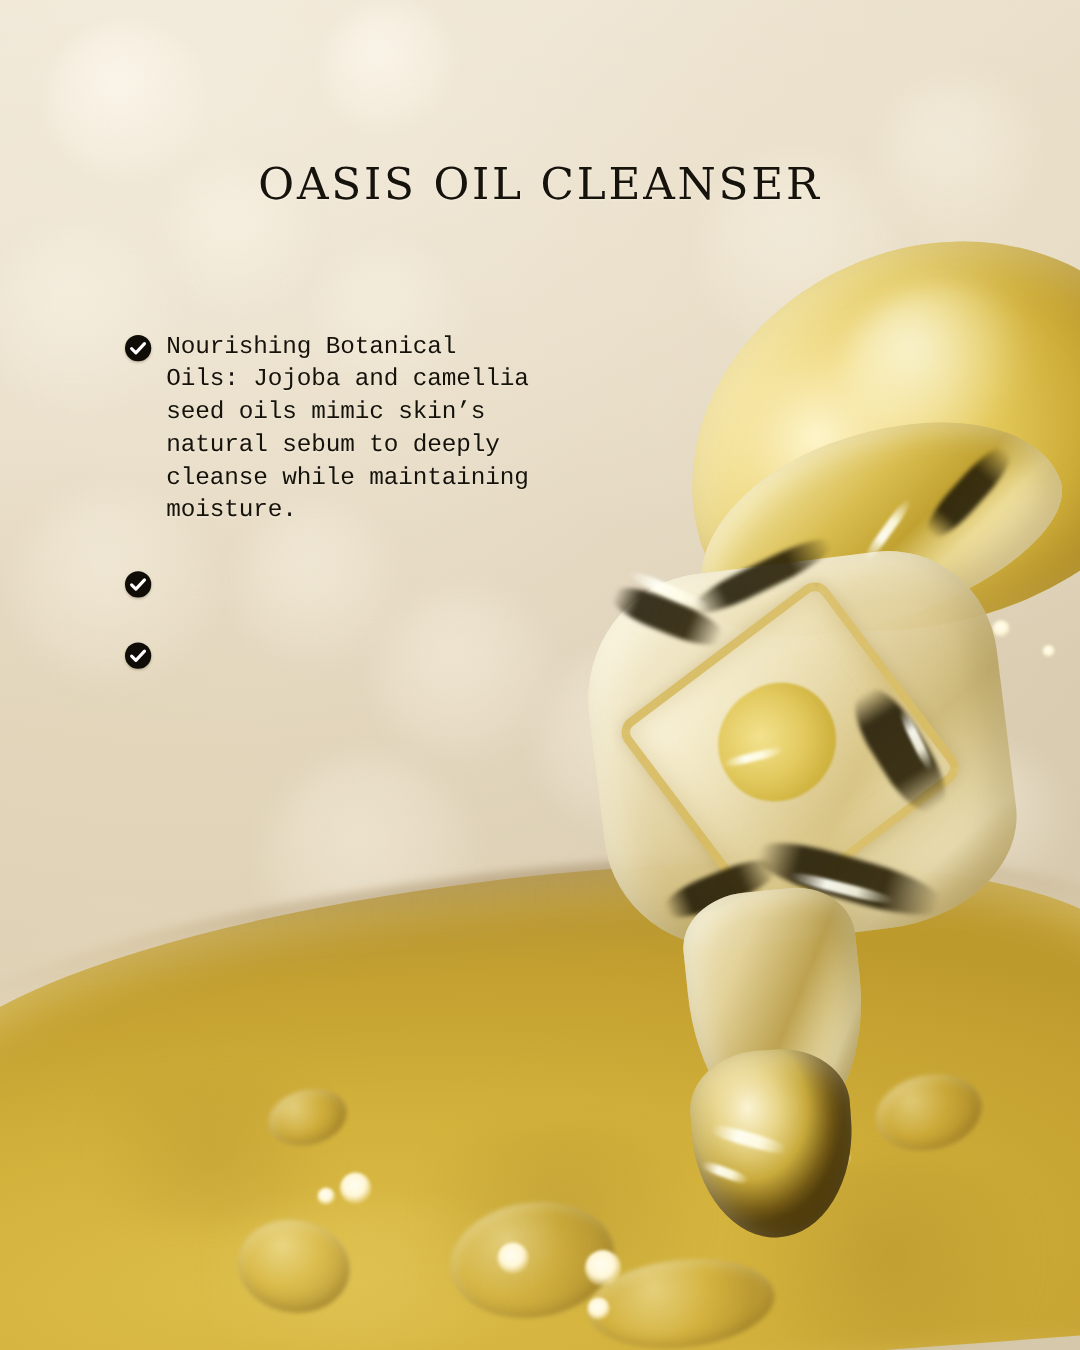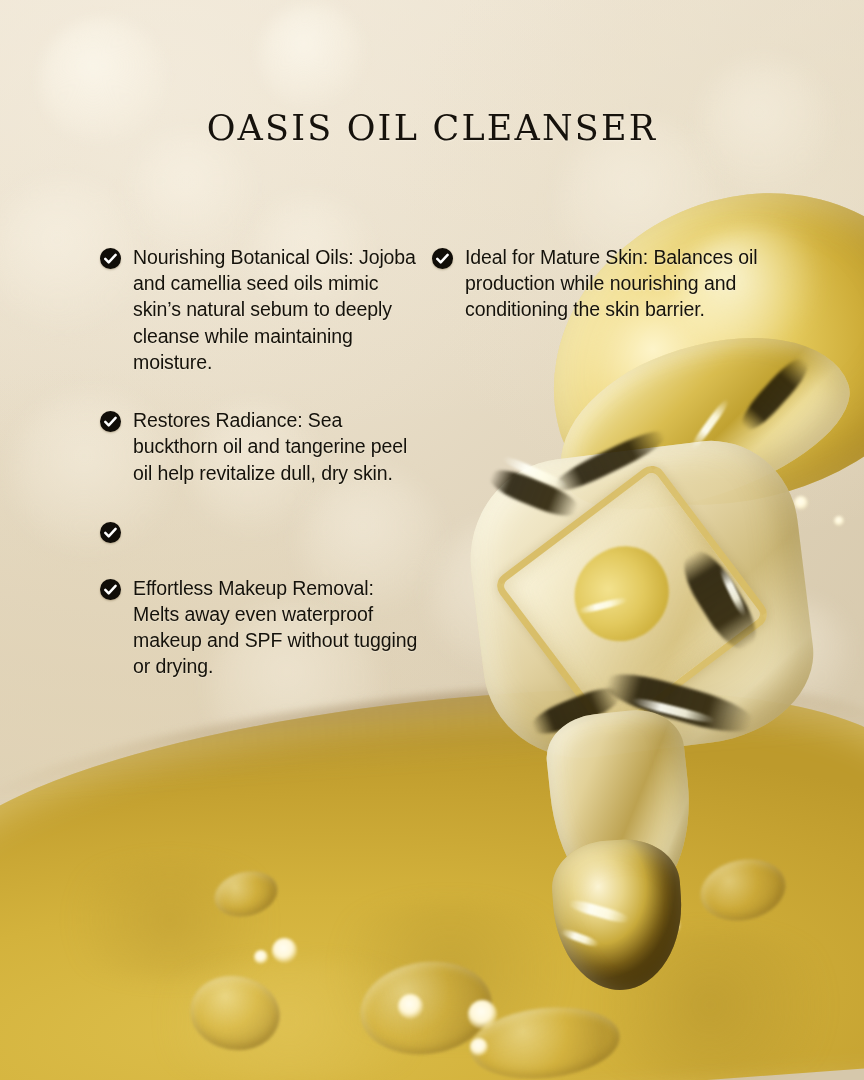--- a/index.html
+++ b/index.html
@@ -205,20 +205,21 @@
     background:
       radial-gradient(60% 62% at 36% 30%, #fbf4d4 0%, #e8d589 32%, #c9ab3c 62%, #7c6118 88%, #5d4710 100%);
     transform: rotate(-4deg);
     box-shadow: inset -10px -12px 26px rgba(60,46,8,0.55), inset 8px 10px 22px rgba(255,252,232,0.5);
   }
 
   
   .content {
     position: absolute;
     inset: 0;
+    margin-top: 20px;
   }
   .title {
     position: absolute;
     top: 106px;
     left: 0;
     right: 0;
     text-align: center;
     font-family: "DejaVu Serif", "Liberation Serif", serif;
     font-size: 35px;
     letter-spacing: 2.2px;
@@ -230,21 +231,21 @@
   .title .l2 { display: block; }
 
   .cols {
     position: absolute;
     top: 244px;
     left: 100px;
     width: 680px;
     display: flex;
     gap: 0;
   }
-  .col { width: 330px; }
+  .col { width: 330px; font-family: Liberation Mono, monospace; }
   .col.right { margin-left: 2px; }
 
   .bullet {
     display: flex;
     align-items: flex-start;
     gap: 12px;
     margin-bottom: 32px;
   }
   .col.right .bullet { margin-bottom: 38px; }
 
@@ -357,57 +358,40 @@
 
         <div class="bullet">
           <span class="check">
             <svg width="21" height="21" viewBox="0 0 21 21" aria-hidden="true">
                 <path d="M5.3 10.9 L8.7 14.3 L15.6 6.9" fill="none" stroke="#ffffff" stroke-width="2.5" stroke-linecap="round" stroke-linejoin="round"></path>
               </svg>
           </span>
           <span class="btext">Nourishing Botanical Oils: Jojoba and camellia seed oils mimic skin’s natural sebum to deeply cleanse while maintaining moisture.</span>
         </div>
 
-        <div class="bullet">
-          <span class="check">
-            <svg width="21" height="21" viewBox="0 0 21 21" aria-hidden="true">
-                <path d="M5.3 10.9 L8.7 14.3 L15.6 6.9" fill="none" stroke="#ffffff" stroke-width="2.5" stroke-linecap="round" stroke-linejoin="round"></path>
-              </svg>
-          </span>
-          <span class="btext">Restores Radiance: Sea buckthorn oil and tangerine peel oil help revitalize dull, dry skin.</span>
-        </div>
 
         <div class="bullet">
           <span class="check">
             <svg width="21" height="21" viewBox="0 0 21 21" aria-hidden="true">
                 <path d="M5.3 10.9 L8.7 14.3 L15.6 6.9" fill="none" stroke="#ffffff" stroke-width="2.5" stroke-linecap="round" stroke-linejoin="round"></path>
               </svg>
           </span>
         </div>
 
         <div class="bullet">
           <span class="check">
             <svg width="21" height="21" viewBox="0 0 21 21" aria-hidden="true">
                 <path d="M5.3 10.9 L8.7 14.3 L15.6 6.9" fill="none" stroke="#ffffff" stroke-width="2.5" stroke-linecap="round" stroke-linejoin="round"></path>
               </svg>
           </span>
-          <span class="btext">Effortless Makeup Removal: Melts away even waterproof makeup and SPF without tugging or drying.</span>
         </div>
 
       </div>
 
       <div class="col right">
 
 
-        <div class="bullet">
-          <span class="check">
-            <svg width="21" height="21" viewBox="0 0 21 21" aria-hidden="true">
-                <path d="M5.3 10.9 L8.7 14.3 L15.6 6.9" fill="none" stroke="#ffffff" stroke-width="2.5" stroke-linecap="round" stroke-linejoin="round"></path>
-              </svg>
-          </span>
-          <span class="btext">Ideal for Mature Skin: Balances oil production while nourishing and conditioning the skin barrier.</span>
-        </div>
 
       </div>
 
     </div>
   </div>
 </div>
 
 </body></html>

